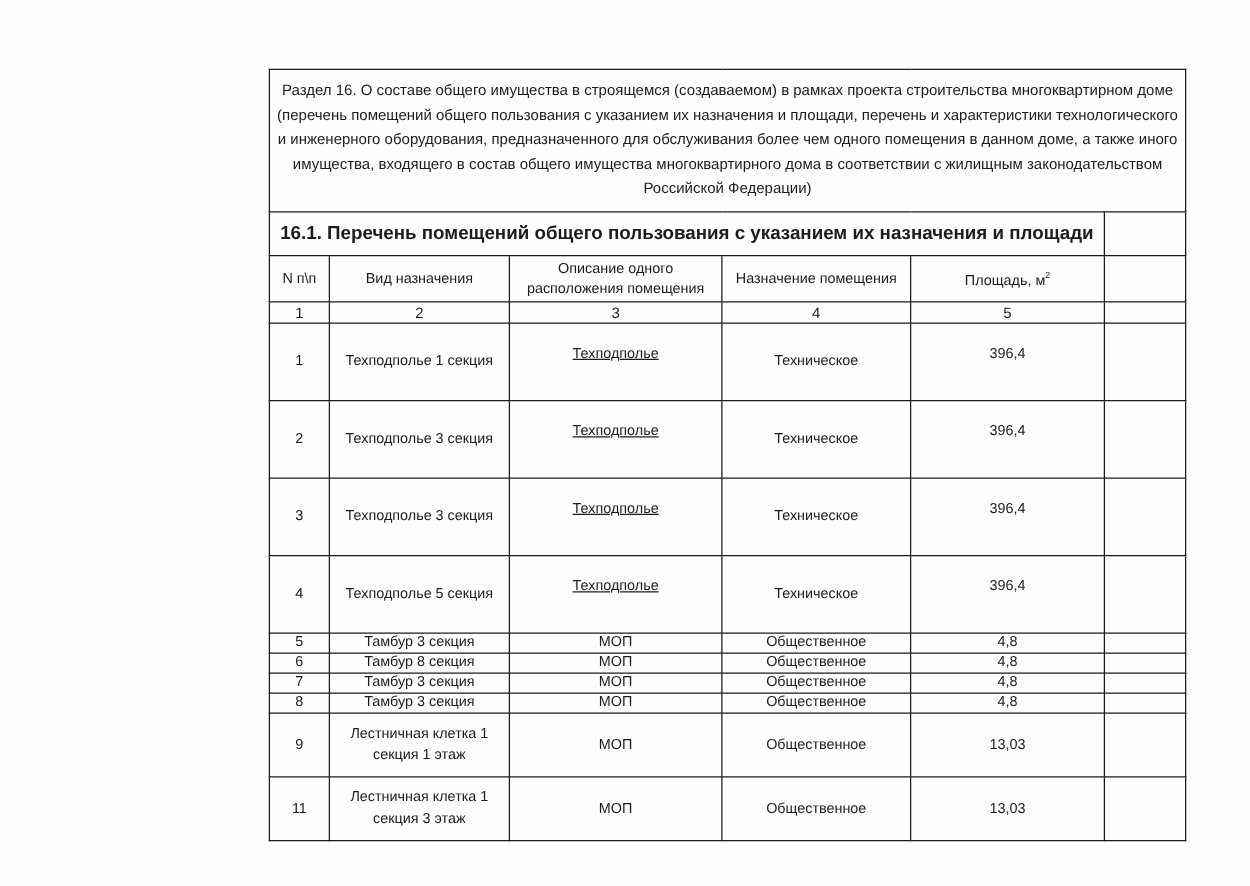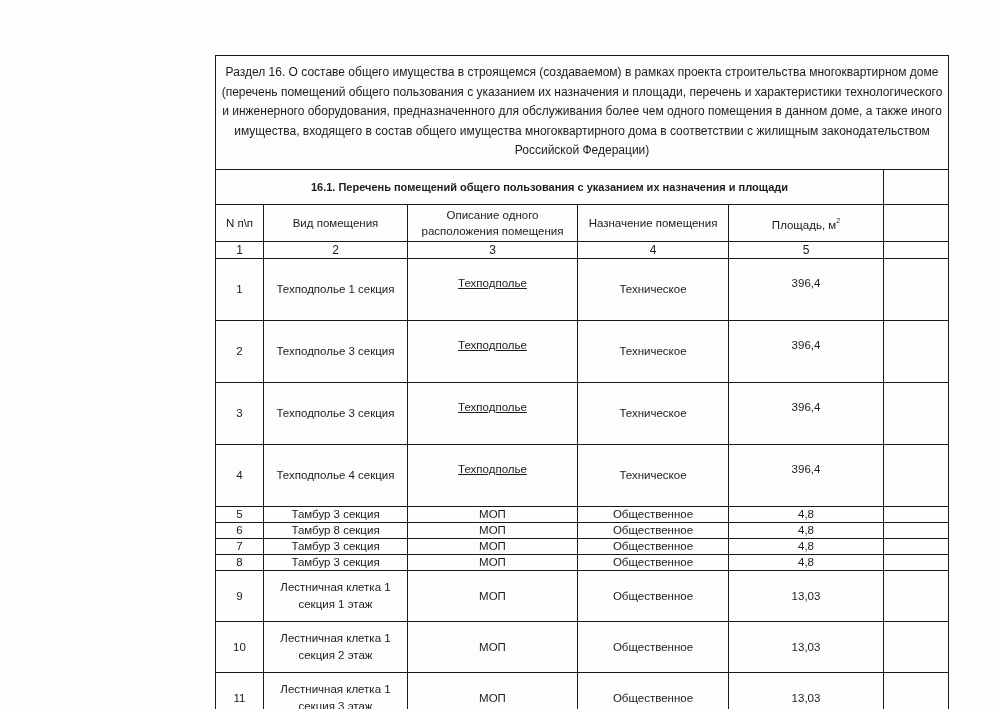--- a/index.html
+++ b/index.html
@@ -4,21 +4,21 @@
 <style>
   html, body { margin: 0; padding: 0; }
   body {
     width: 1000px; height: 709px; background: #fdfdfd; position: relative; overflow: hidden;
     font-family: "Liberation Sans", "DejaVu Sans", sans-serif; color: #1c1c1c;
   }
   .page-wrap { position: absolute; left: 215px; top: 55px; width: 733px; }
   table { border-collapse: collapse; width: 733px; table-layout: fixed; }
   td { border: 1.5px solid #1a1a1a; text-align: center; vertical-align: middle; padding: 0 2px; font-size: 11.5px; line-height: 16px; }
   .sec-title { font-weight: normal; font-size: 12px; line-height: 19.5px; padding: 7px 4px 8px 4px; height: 90px; }
-  .sub-title { font-weight: bold; font-size: 11px; height: 34px; }
+  .sub-title { font-weight: bold; font-size: 15px; height: 34px; }
   .hdr td { height: 36px; }
   .num td { height: 16px; font-size: 12px; line-height: 14px; }
   .tall td { height: 49px; }
   .tall .area { padding-bottom: 12px; }
   .tall .desc { padding-bottom: 12px; text-decoration: underline; }
   .short td { height: 15px; line-height: 14px; }
   .stair td { height: 50px; }
   .stair td.name { line-height: 17px; }
   sup { font-size: 7px; vertical-align: 6px; }
 </style>
@@ -38,21 +38,21 @@
     <tbody>
         <tr>
       <td colspan="6" class="sec-title">Раздел 16. О составе общего имущества в строящемся (создаваемом) в рамках проекта строительства многоквартирном доме (перечень помещений общего пользования с указанием их назначения и площади, перечень и характеристики технологического и инженерного оборудования, предназначенного для обслуживания более чем одного помещения в данном доме, а также иного имущества, входящего в состав общего имущества многоквартирного дома в соответствии с жилищным законодательством Российской Федерации)</td>
     </tr>
     <tr>
       <td colspan="5" class="sub-title">16.1. Перечень помещений общего пользования с указанием их назначения и площади</td>
       <td></td>
     </tr>
     <tr class="hdr">
       <td>N п\п</td>
-      <td>Вид помещения</td>
+      <td>Вид назначения</td>
       <td>Описание одного расположения помещения</td>
       <td>Назначение помещения</td>
       <td><span>Площадь, м</span><sup>2</sup></td>
       <td></td>
     </tr>
     <tr class="num">
       <td>1</td>
       <td>2</td>
       <td>3</td>
       <td>4</td>
@@ -80,21 +80,21 @@
         <tr class="tall">
           <td>3</td>
           <td class="name">Техподполье 3 секция</td>
           <td class="desc">Техподполье</td>
           <td>Техническое</td>
           <td class="area">396,4</td>
           <td></td>
         </tr>
         <tr class="tall">
           <td>4</td>
-          <td class="name">Техподполье 4 секция</td>
+          <td class="name">Техподполье 5 секция</td>
           <td class="desc">Техподполье</td>
           <td>Техническое</td>
           <td class="area">396,4</td>
           <td></td>
         </tr>
         <tr class="short">
           <td>5</td>
           <td class="name">Тамбур 3 секция</td>
           <td class="desc">МОП</td>
           <td>Общественное</td>
@@ -127,28 +127,20 @@
         </tr>
         <tr class="stair">
           <td>9</td>
           <td class="name">Лестничная клетка 1 секция 1 этаж</td>
           <td class="desc">МОП</td>
           <td>Общественное</td>
           <td class="area">13,03</td>
           <td></td>
         </tr>
         <tr class="stair">
-          <td>10</td>
-          <td class="name">Лестничная клетка 1 секция 2 этаж</td>
-          <td class="desc">МОП</td>
-          <td>Общественное</td>
-          <td class="area">13,03</td>
-          <td></td>
-        </tr>
-        <tr class="stair">
           <td>11</td>
           <td class="name">Лестничная клетка 1 секция 3 этаж</td>
           <td class="desc">МОП</td>
           <td>Общественное</td>
           <td class="area">13,03</td>
           <td></td>
         </tr>
       </tbody>
   </table>
 </div>

